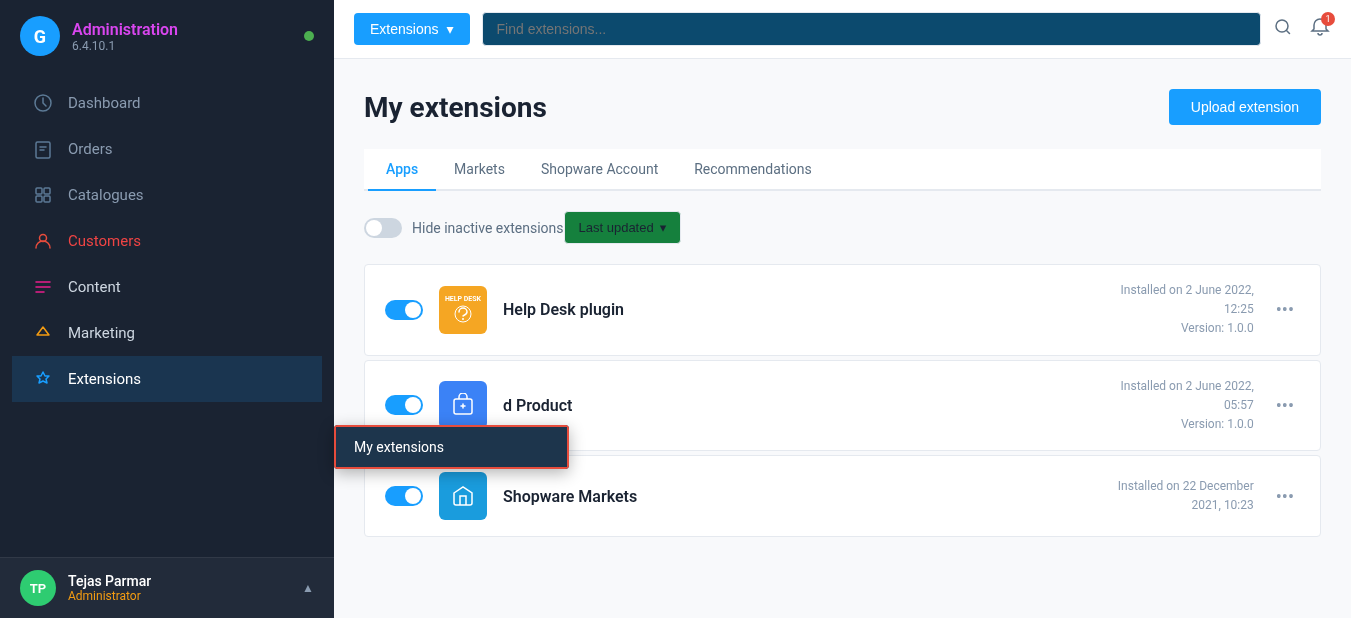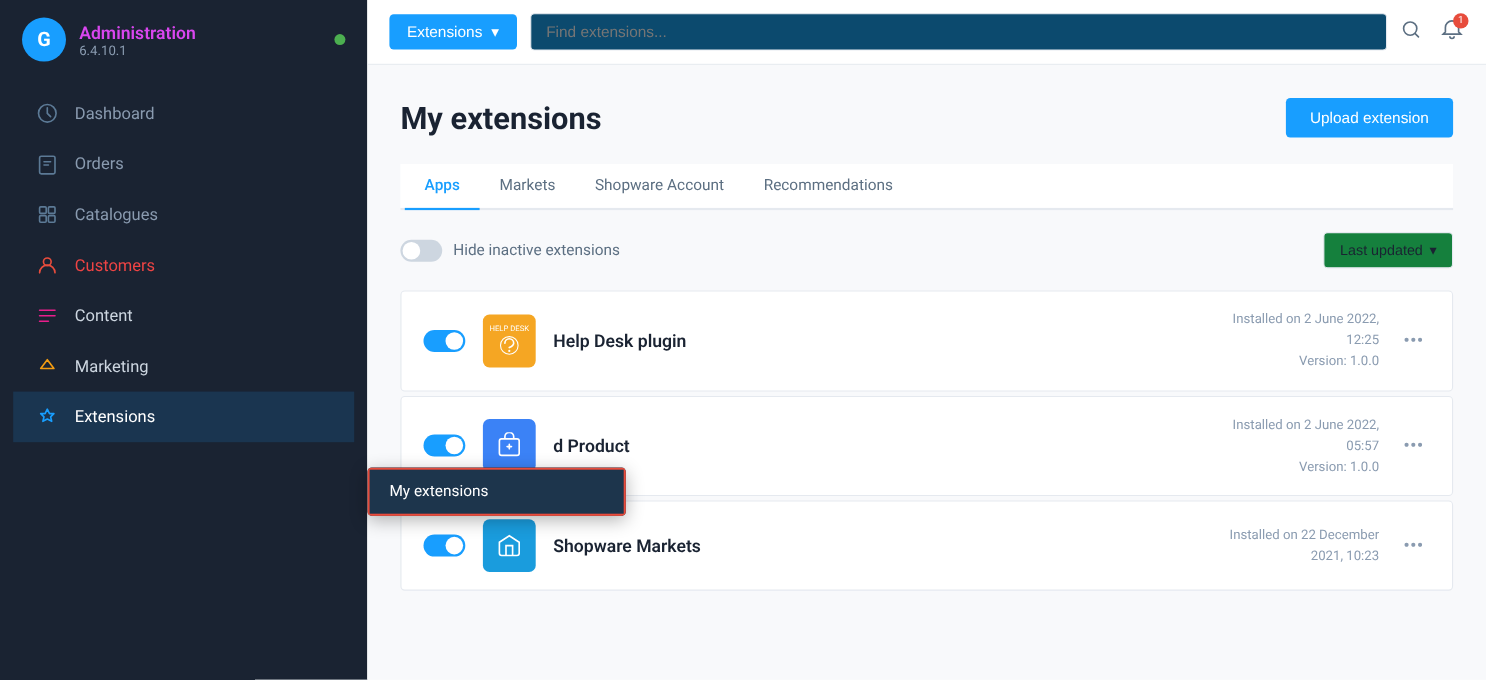--- a/index.html
+++ b/index.html
@@ -169,21 +169,21 @@
     .tab {
       padding: 12px 18px;
       font-size: 14px; color: #5c6f82;
       cursor: pointer; border-bottom: 2px solid transparent;
       margin-bottom: -2px;
     }
     .tab.active { color: #189eff; border-bottom-color: #189eff; font-weight: 500; }
 
     
     .filter-row {
-      display: flex; align-items: center; justify-content: space-between;
+      display: flex; align-items: center; 
       margin-bottom: 20px;
     }
     .toggle-row { display: flex; align-items: center; gap: 10px; }
     .toggle {
       width: 38px; height: 20px;
       background: #cdd6e0; border-radius: 10px;
       position: relative; cursor: pointer;
     }
     .toggle-knob {
       width: 16px; height: 16px;
@@ -224,21 +224,21 @@
 
     .help-desk-icon {
       background: #f5a623;
       width: 48px; height: 48px;
       border-radius: 6px;
       display: flex; align-items: center; justify-content: center;
       font-size: 10px; font-weight: bold; color: white;
       flex-direction: column;
       gap: 1px;
     }
-    .help-desk-icon .hd-text { font-size: 7px; font-weight: 400; }
+    .help-desk-icon .hd-text { font-size: 7px; font-weight: 700; }
 
     .store-icon {
       background: #3b82f6;
       width: 48px; height: 48px;
       border-radius: 6px;
       display: flex; align-items: center; justify-content: center;
       color: white; font-size: 22px;
     }
     .markets-icon {
       background: #1a9cdd;
@@ -320,20 +320,28 @@
       <div class="nav-icon">
         <svg width="20" height="20" viewBox="0 0 20 20" fill="none">
           <path d="M10 3l2 4h4l-3 3 1 4-4-2-4 2 1-4-3-3h4z" stroke="#189eff" stroke-width="1.5" stroke-linejoin="round"></path>
         </svg>
       </div>
       <span class="nav-label" style="color:white">Extensions</span>
     </div>
   </nav>
 
 
+  <div class="user-section">
+    <div class="user-avatar">TP</div>
+    <div>
+      <div class="user-name">Tejas Parmar</div>
+      <div class="user-role">Administrator</div>
+    </div>
+    <div class="user-chevron">▲</div>
+  </div>
 </div>
 
 <div class="dropdown-menu">
   <div class="dropdown-item highlighted">My extensions</div>
 </div>
 
 <div class="main">
 
   <div class="topbar">
     <button class="extensions-btn">

